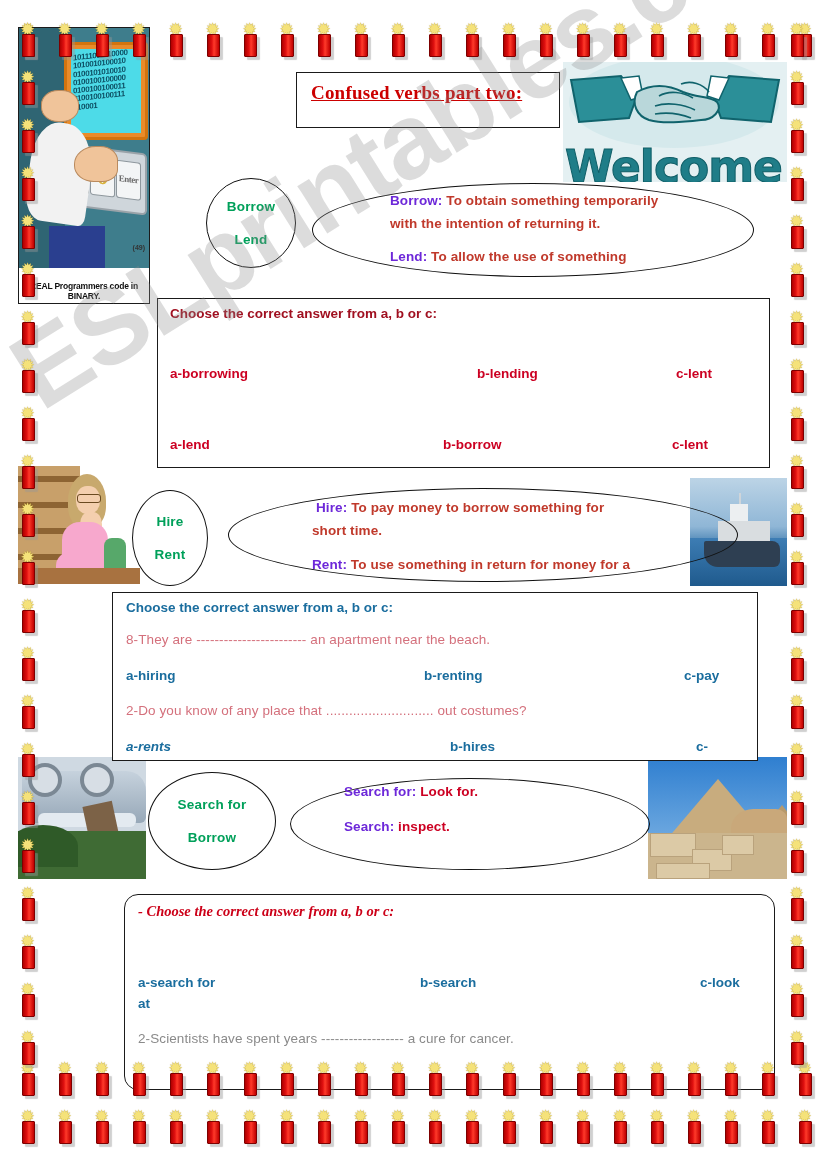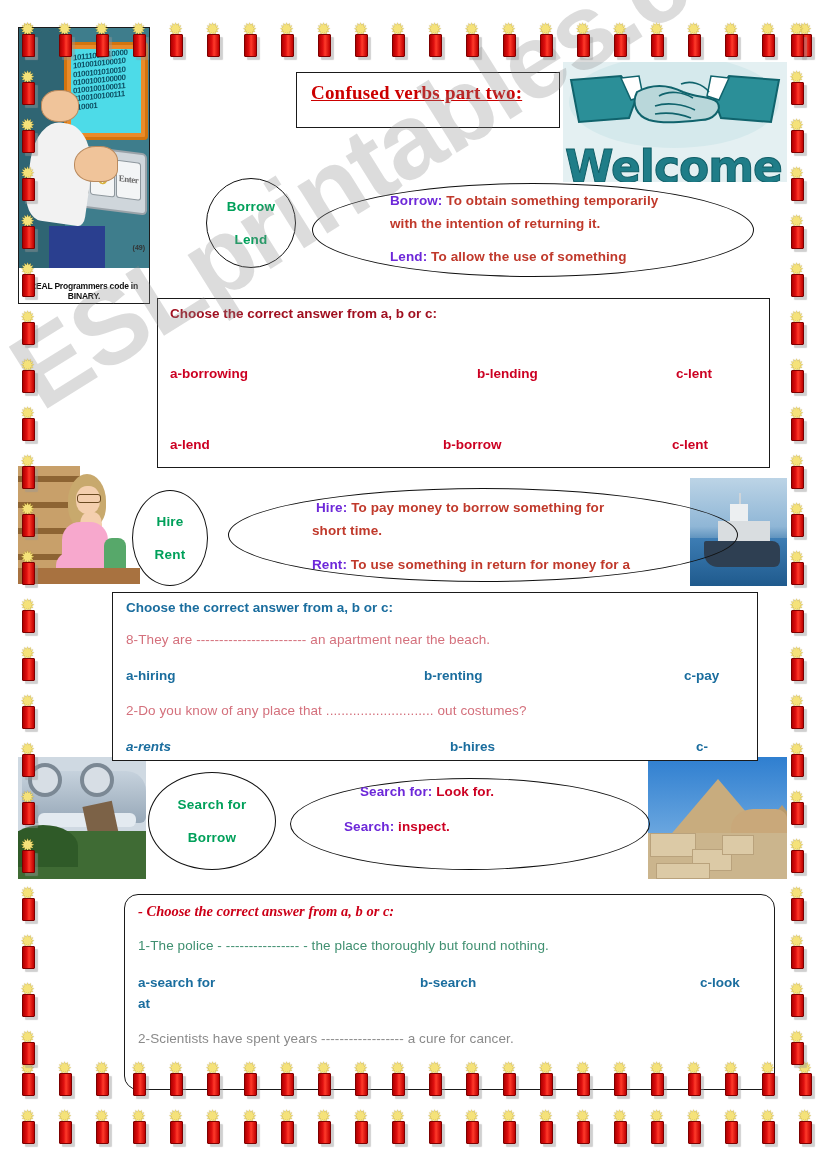--- a/index.html
+++ b/index.html
@@ -323,32 +323,31 @@
   <div class="qline q-pink" style="left:126px;top:703px;">2-Do you know of any place that ............................ out costumes?</div>
   <div class="opt o-blue" style="left:126px;top:739px;font-style:italic;">a-rents</div>
   <div class="opt o-blue" style="left:450px;top:739px;">b-hires</div>
   <div class="opt o-blue" style="left:696px;top:739px;">c-</div>
 
   <div class="circle" style="left:148px;top:772px;width:126px;height:96px;">
     <span class="first">Search for</span>
     <span>Borrow</span>
   </div>
   <div class="oval" style="left:290px;top:778px;width:358px;height:90px;"></div>
-  <div class="defline" style="left:360px;top:784px;">
+  <div class="defline" style="left:344px;top:784px;">
     <span class="dlabel">Search for:</span>
     <span class="dtext-red">Look for.</span>
   </div>
   <div class="defline" style="left:344px;top:819px;">
     <span class="dlabel">Search:</span>
     <span class="dtext-red">inspect.</span>
   </div>
 
   <div class="exbox rounded" style="left:124px;top:894px;width:649px;height:194px;"></div>
   <div class="instr redi" style="left:138px;top:903px;">- Choose the correct answer from a, b or c:</div>
-  <div class="qline q-green" style="left:138px;top:938px;">1-The police - ---------------- -  the place thoroughly but found nothing.</div>
   <div class="opt o-blue" style="left:138px;top:975px;">a-search for</div>
   <div class="opt o-blue" style="left:420px;top:975px;">b-search</div>
   <div class="opt o-blue" style="left:700px;top:975px;">c-look</div>
   <div class="opt o-blue" style="left:138px;top:996px;">at</div>
   <div class="qline q-gray" style="left:138px;top:1031px;">2-Scientists have spent years ------------------ a cure for cancer.</div>
 
   <div class="watermark">ESLprintables.com</div>
 
   <div id="border-layer">
       <div class="fc" style="left: 18px; top: 22px;">

